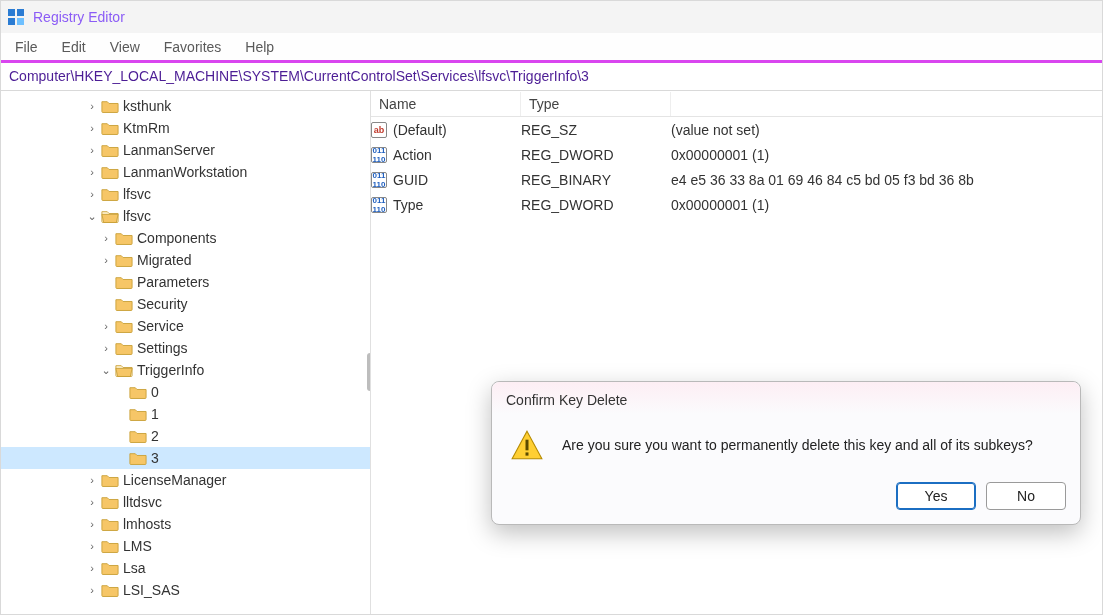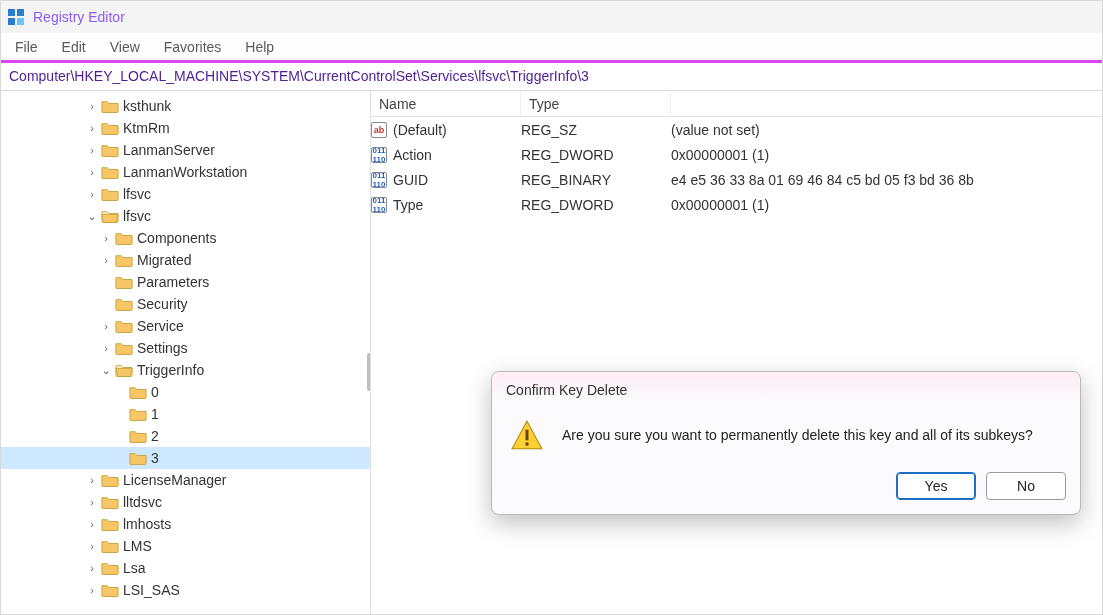--- a/index.html
+++ b/index.html
@@ -36,21 +36,21 @@
   .c-name { width:150px;} .c-type{ width:150px;} .c-data{ flex:1; border-right:none;}
   .rows {}
   .row { display:flex; height:25px; align-items:center; font-size:14px; color:#333;}
   .row .c-name{ display:flex; align-items:center; gap:6px;}
   .vicon { width:16px; height:16px; flex:none; display:flex; align-items:center; justify-content:center; font-size:9px; font-weight:bold; border:1px solid #888; border-radius:2px;}
   .vicon.str { color:#c0392b;}
   .vicon.bin { color:#1f5fbf; font-size:8px;}
   
   .grip { position:absolute; right:-3px; top:262px; width:6px; height:38px; background:#bdbdbd; border-radius:3px;}
   
-  .overlaydlg { position:absolute; left:490px; top:370px; width:590px; background:#fbfbfd; border:1px solid #b9b9b9; border-radius:8px; box-shadow:0 8px 24px rgba(0,0,0,.25);}
+  .overlaydlg { position:absolute; left:490px; top:380px; width:590px; background:#fbfbfd; border:1px solid #b9b9b9; border-radius:8px; box-shadow:0 8px 24px rgba(0,0,0,.25);}
   .dlg-title { padding:10px 14px 6px; font-size:14px; color:#333; background:linear-gradient(#fdeef4,#fbfbfd); border-radius:8px 8px 0 0;}
   .dlg-body { display:flex; align-items:center; gap:18px; padding:14px 18px 10px;}
   .warnicon { width:34px; height:34px; flex:none;}
   .dlg-msg { font-size:14px; color:#222;}
   .dlg-btns { display:flex; justify-content:flex-end; gap:10px; padding:10px 14px 14px; }
   .btn { min-width:80px; height:28px; border:1px solid #9a9a9a; border-radius:4px; background:#fff; font-size:14px; color:#222; cursor:pointer;}
   .btn.primary { border-color:#1b6ec2; box-shadow:inset 0 0 0 1px #1b6ec2;}
   
   .tree::-webkit-scrollbar, .values::-webkit-scrollbar { width:10px;}
 </style>

